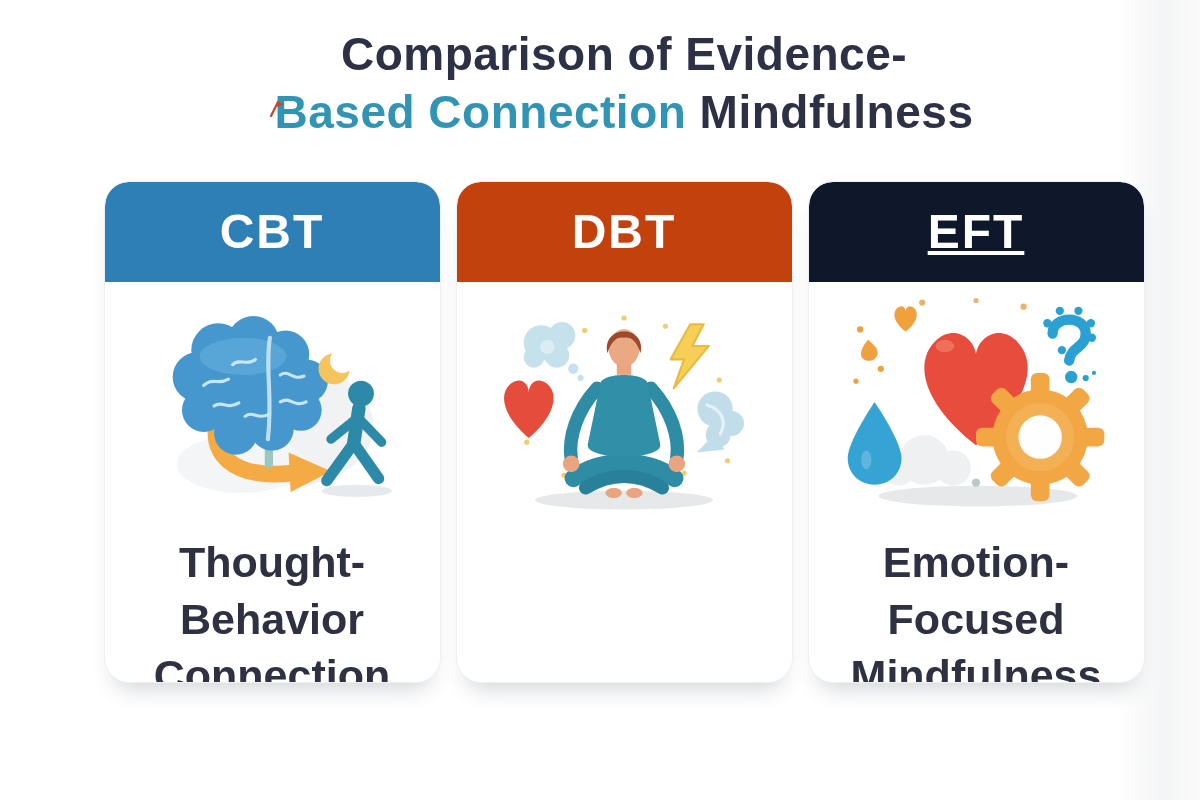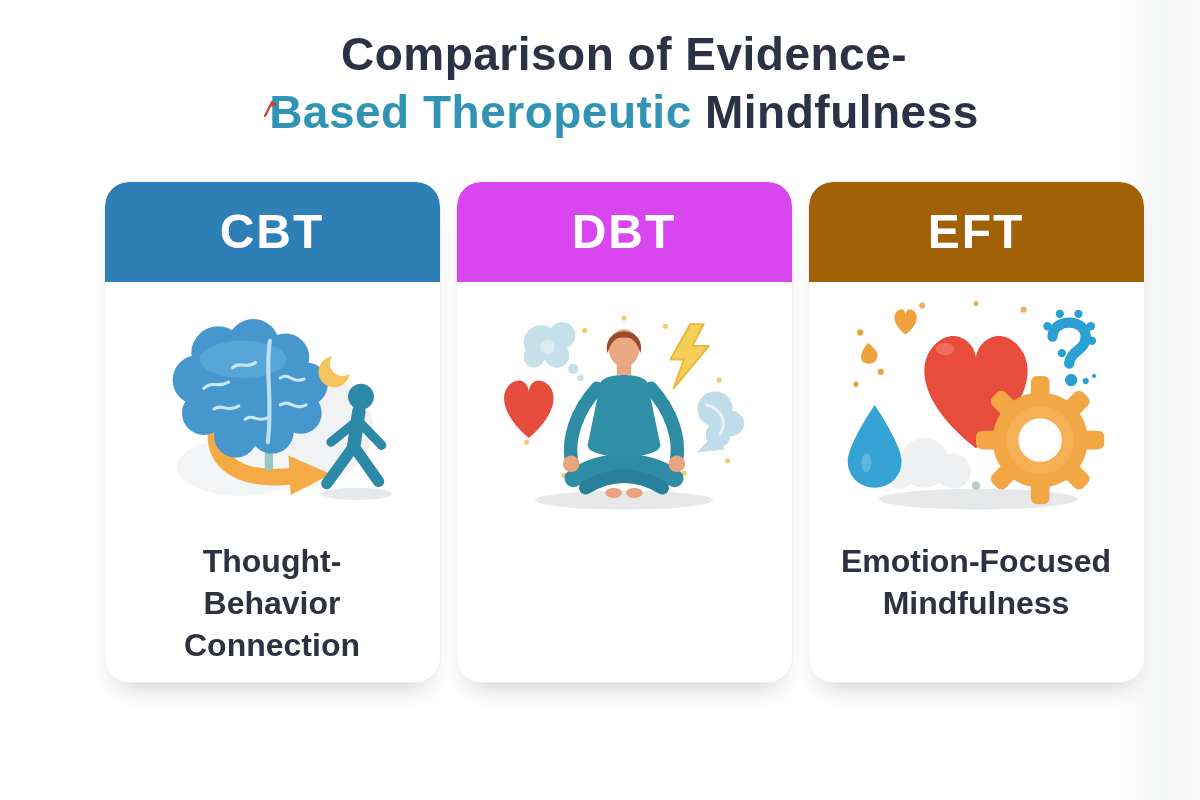--- a/index.html
+++ b/index.html
@@ -23,40 +23,40 @@
     display:flex;flex-direction:column;overflow:hidden;
   }
   .card-header{
     height:100px;flex:0 0 100px;display:flex;align-items:center;justify-content:center;
     color:#ffffff;font-size:48px;font-weight:bold;letter-spacing:2px;
     border-radius:24px 24px 0 0;
   }
   .card-icon{height:244px;margin-top:4px;display:flex;align-items:center;justify-content:center;}
   .card-icon svg{width:312px;height:238px;}
   .card-label{
-    margin-top:10px;text-align:center;font-size:32px;font-weight:bold;
+    margin-top:10px;text-align:center;font-size:43px;font-weight:bold;
     color:#2d3142;line-height:1.32;white-space:pre-line;padding:0 10px;
   }
 </style>
 </head>
 <body>
 
 <div class="page">
 
   <div class="title-block">
     <div class="title-line">Comparison of Evidence-</div>
     <div class="title-line">
       <span class="title-highlight">
         <span class="accent-mark">
           <svg width="16" height="18" viewBox="0 0 16 18">
             <path d="M2,17 L9,3" stroke="#c8432d" stroke-width="2.2" stroke-linecap="round"></path>
             <path d="M9,3 L15,5 L8,8 Z" fill="#c8432d"></path>
           </svg>
         </span>
-        <span style="color: rgb(49, 148, 180);">Based Theropeutic</span></span><span> Mindfulness</span>
+        <span style="color: rgb(49, 148, 180);">Based Connection</span></span><span> Mindfulness</span>
     </div>
   </div>
 
   <div class="cards-row">
 
     <div class="card">
       <div class="card-header" style="background-color: rgb(46, 127, 181);">CBT</div>
       <div class="card-icon">
         <svg viewBox="0 0 300 230">
           <ellipse cx="170" cy="135" rx="78" ry="58" fill="#f0f2f4"></ellipse>
@@ -106,21 +106,21 @@
             <path d="M229,152 L253,186" stroke-width="11"></path>
           </g>
         </svg>
       </div>
       <div class="card-label">Thought-
 Behavior
 Connection</div>
     </div>
 
     <div class="card">
-      <div class="card-header" style="background-color: #d946ef;">DBT</div>
+      <div class="card-header" style="background-color: #c2410c;">DBT</div>
       <div class="card-icon">
         <svg viewBox="0 0 300 230">
           <ellipse cx="150" cy="204" rx="86" ry="9" fill="#e6e8ea"></ellipse>
 
           <g fill="#f0cd6d">
             <circle cx="68" cy="92" r="2.5"></circle>
               <circle cx="112" cy="40" r="2.5"></circle>
             <circle cx="56" cy="148" r="2.5"></circle>
               <circle cx="190" cy="36" r="2.5"></circle>
             <circle cx="242" cy="88" r="2.5"></circle>
@@ -164,21 +164,21 @@
             <path d="M127,92 C127,80 173,80 173,92 L185,150 C188,166 112,166 115,150 Z" fill="#2f90a8"></path>
             <rect x="143" y="70" width="14" height="13" fill="#e9a57f"></rect>
             <ellipse cx="150" cy="57" rx="15" ry="18" fill="#eaa983"></ellipse>
             <path d="M134,62 C128,34 172,34 166,62 C162,50 157,46 150,47 C143,46 138,50 134,62 Z" fill="#9c492d"></path>
           </g>
         </svg>
       </div>
     </div>
 
     <div class="card">
-      <div class="card-header" style="background-color: #a16207;">EFT</div>
+      <div class="card-header" style="background-color: #0f172a; text-decoration: underline;">EFT</div>
       <div class="card-icon">
         <svg viewBox="0 0 300 230">
           <ellipse cx="152" cy="203" rx="96" ry="10" fill="#e6e8ea"></ellipse>
           <g fill="#eef0f2">
             <circle cx="100" cy="168" r="24"></circle>
               <circle cx="128" cy="176" r="17"></circle>
               <circle cx="76" cy="180" r="13"></circle>
           </g>
           <circle cx="150" cy="190" r="4" fill="#b9c9c7"></circle>
 

